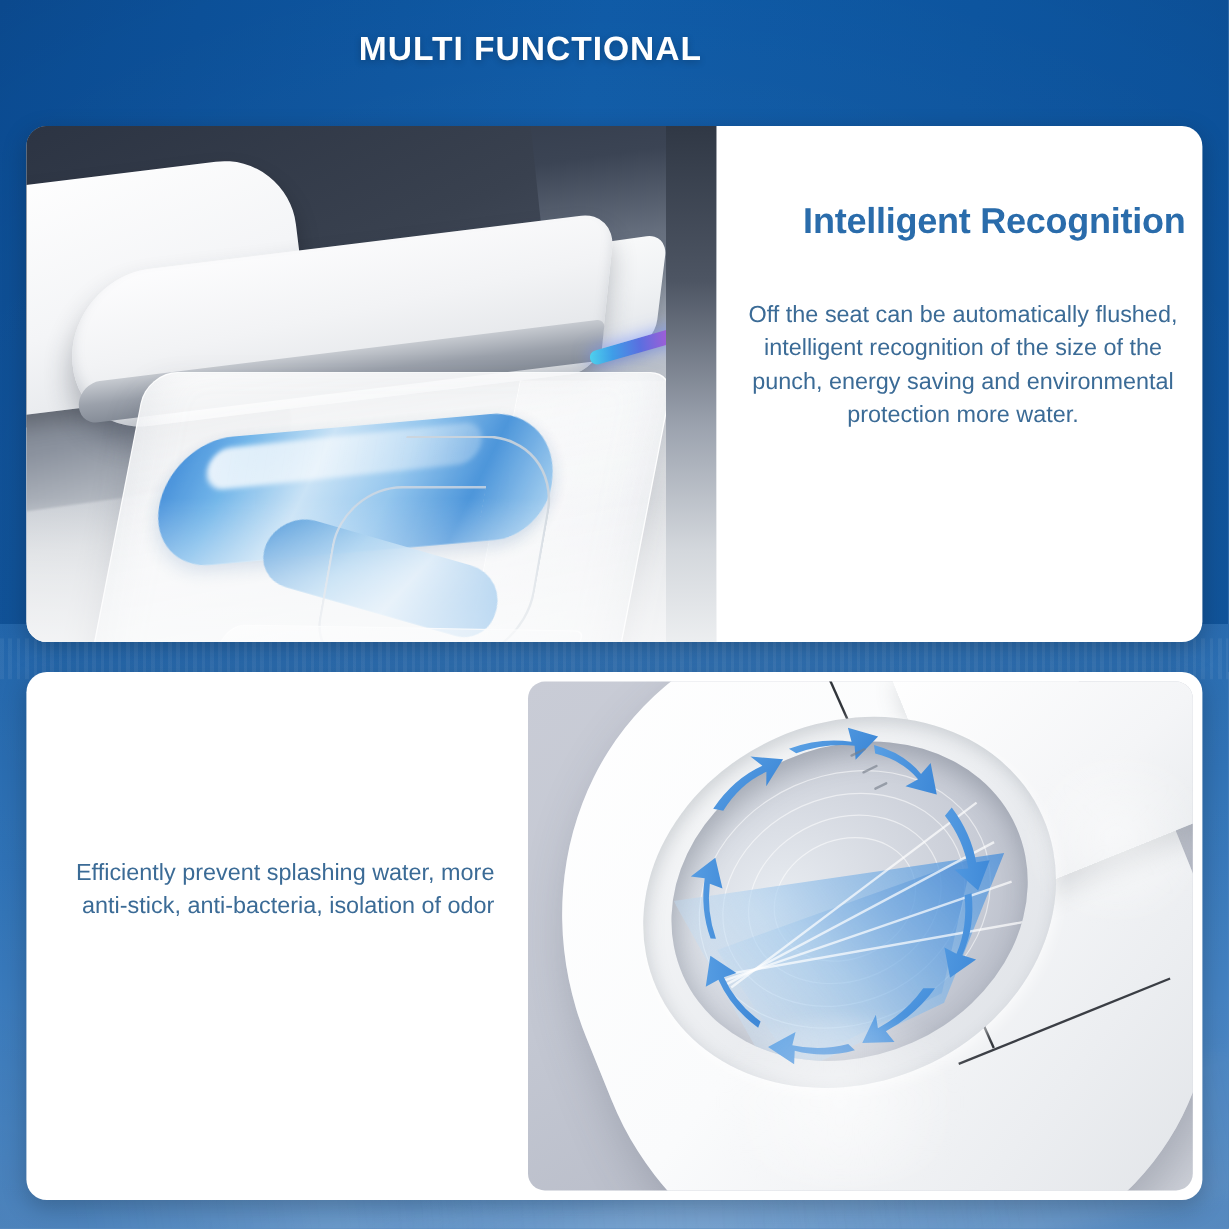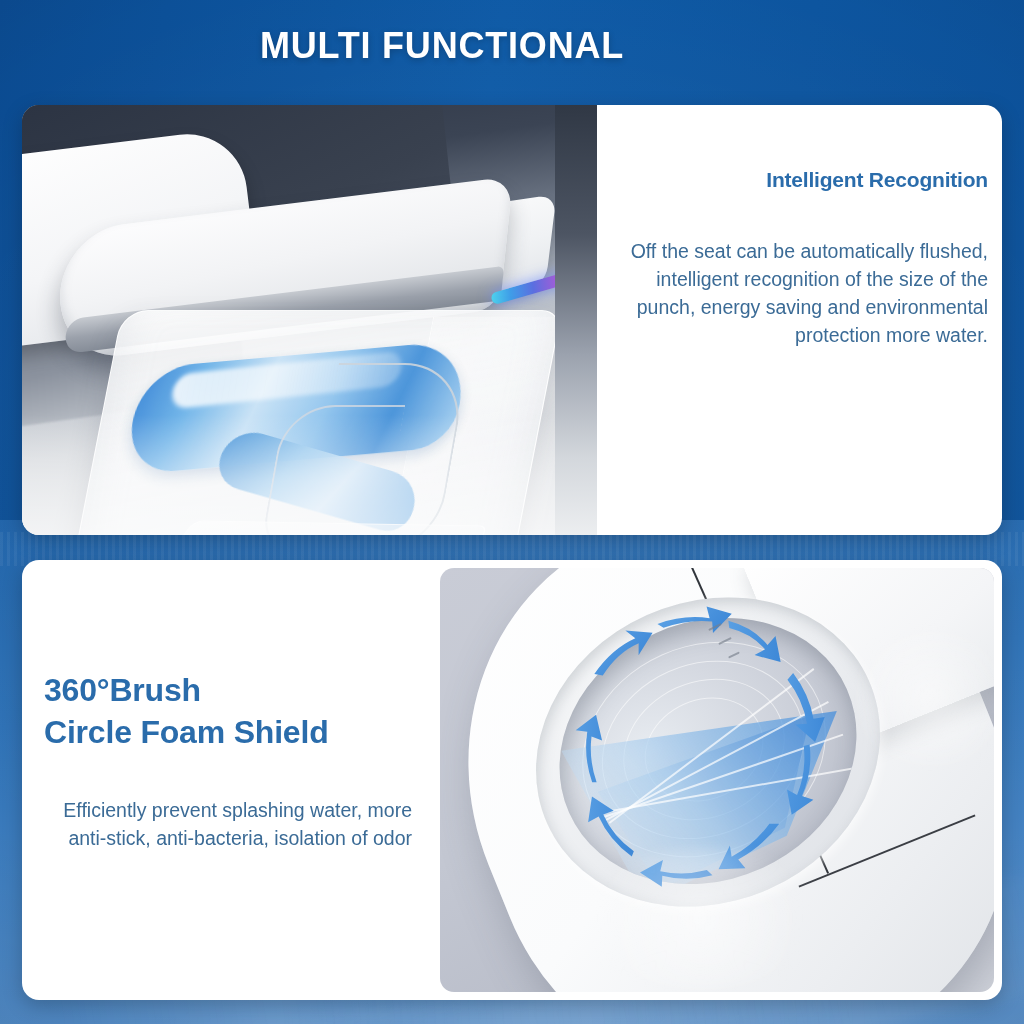--- a/index.html
+++ b/index.html
@@ -51,21 +51,21 @@
     position:absolute; inset:0;
     background:radial-gradient(130% 90% at 50% 45%, rgba(255,255,255,.07) 0%, rgba(0,0,0,0) 55%, rgba(0,0,0,.16) 100%);
     pointer-events:none;
   }
 
   
   #title {
     position:absolute; left:0; top:25px; width:884px;
     text-align:center;
     color:#ffffff;
-    font-size:36px; font-weight:bold;
+    font-size:28px; font-weight:bold;
     letter-spacing:.8px;
     text-shadow:0 2px 6px rgba(0,0,0,.22);
   }
 
   
   .card {
     position:absolute;
     background:#ffffff;
     border-radius:17px;
     overflow:hidden;
@@ -230,29 +230,30 @@
 
   
   .text-panel-right {
     flex:1 1 auto;
     padding:62px 14px 40px 20px;
     text-align:right;
     display:flex; flex-direction:column;
   }
   .feat-heading {
     color:#2a6cab;
-    font-size:21px; font-weight:bold;
+    font-size:30px; font-weight:bold;
     line-height:1.22;
     letter-spacing:-.2px;
   }
   .feat-body {
     color:#3b6b96;
     font-size:19.5px;
     line-height:1.44;
     margin-top:44px;
+    text-align:center;
   }
 
   
   .text-panel-left {
     flex:0 0 410px;
     padding:110px 20px 40px 22px;
     text-align:left;
     display:flex; flex-direction:column;
   }
   .feat-heading2 {
@@ -429,24 +430,20 @@
       <div class="feat-heading">
         <span>Intelligent Recognition</span><br>
       </div>
       <div class="feat-body">Off the seat can be automatically flushed, intelligent recognition of the size of the punch, energy saving and environmental protection more water.</div>
     </div>
   </div>
 
   <div class="card" id="card-bottom">
 
     <div class="text-panel-left">
-      <div class="feat-heading2">
-        <span>360°Brush</span><br>
-        <span>Circle Foam Shield</span>
-      </div>
       <div class="feat-body2">Efficiently prevent splashing water, more anti-stick, anti-bacteria, isolation of odor</div>
     </div>
 
     <div class="photo-bowl-wrap">
       <div class="photo-bowl">
 
         <div class="bw-body"></div>
         <div class="bw-deck"></div>
         <div class="bw-seam"></div>
         <div class="bw-seam2"></div>

